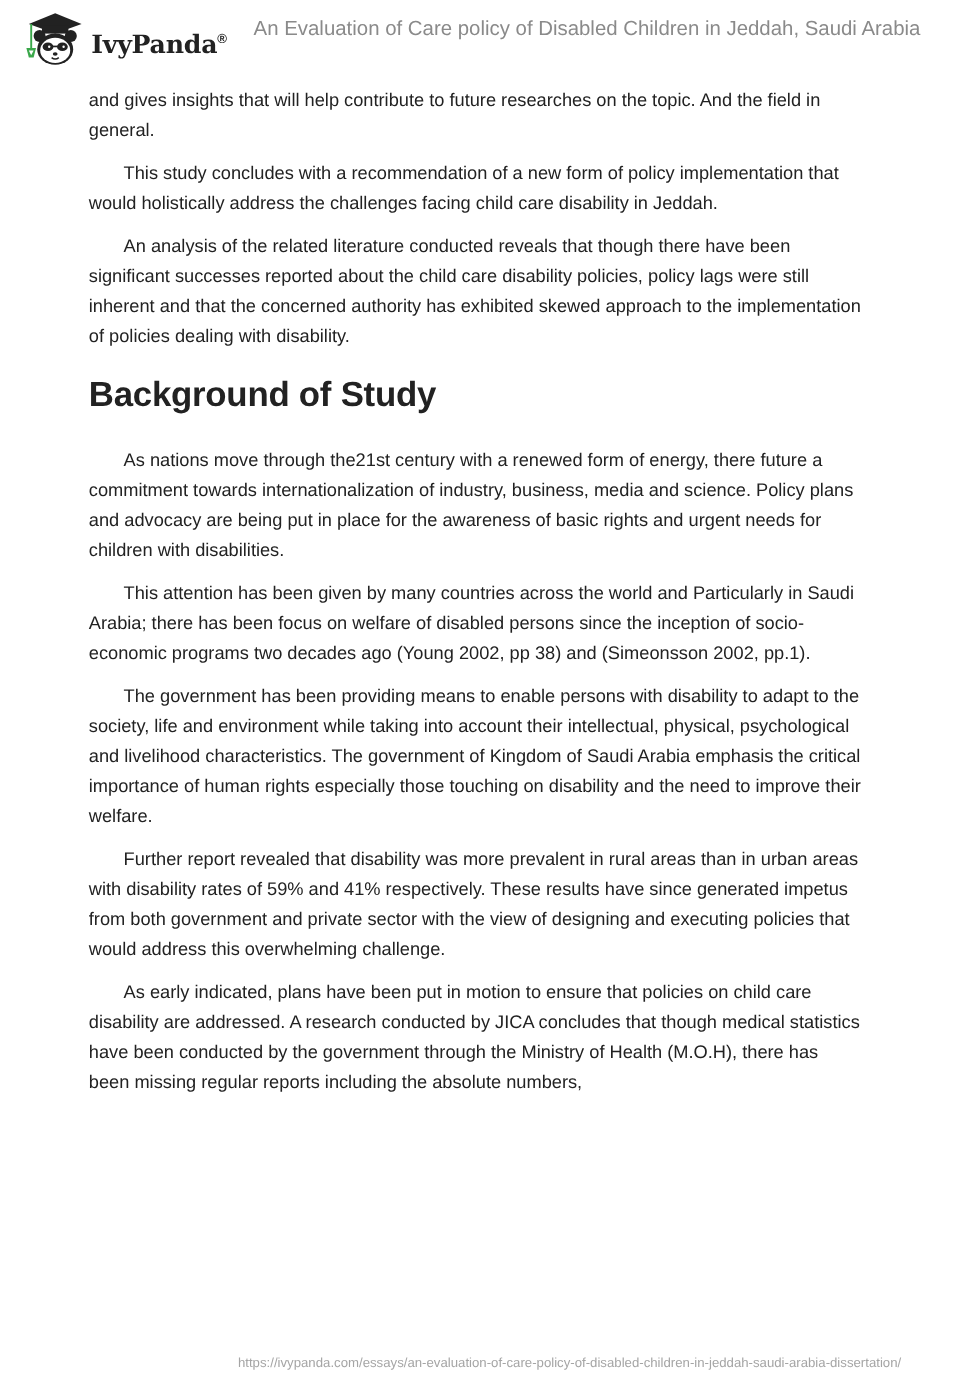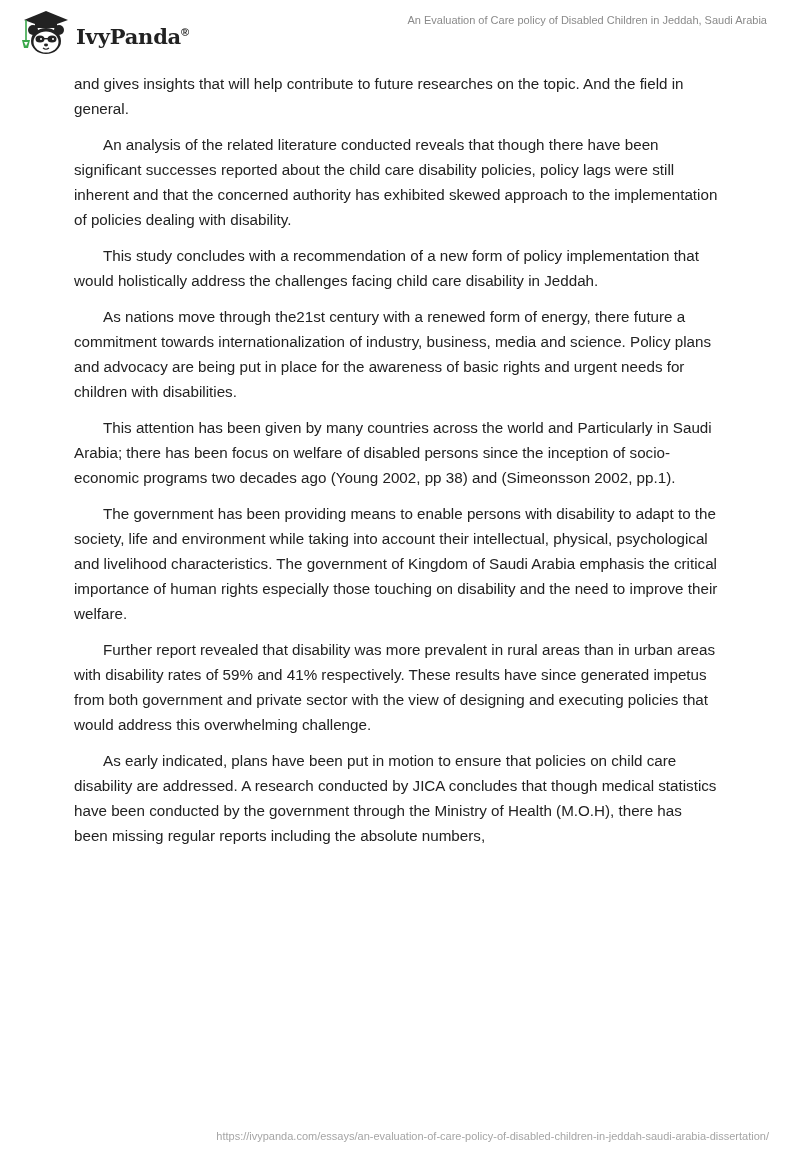--- a/index.html
+++ b/index.html
@@ -48,21 +48,21 @@
     .logo-reg {
       font-size: 11px;
       vertical-align: super;
       font-family: "Liberation Sans", sans-serif;
       font-weight: bold;
     }
     .doc-title {
       position: absolute;
       top: 14px;
       right: 33px;
-      font-size: 11px;
+      font-size: 17px;
       color: #8a8a8a;
       white-space: nowrap;
     }
     .content {
       position: absolute;
       top: 71px;
       left: 74px;
       width: 660px;
     }
     .content p {
@@ -77,21 +77,21 @@
     .content h2 {
       font-size: 29px;
       font-weight: bold;
       margin: 18px 0 24px 0;
       line-height: 36px;
       color: #222222;
       letter-spacing: -0.2px;
     }
     .footer-url {
       position: absolute;
-      right: 31px;
+      right: 49px;
       top: 1130px;
       font-size: 11px;
       color: #a5a5a5;
       white-space: nowrap;
       text-decoration: none;
     }
   </style>
 </head>
 <body>
 
@@ -120,23 +120,24 @@
       <ellipse cx="28" cy="37" rx="2" ry="1.4" fill="#222222"></ellipse>
       <path d="M25,40 Q28,42.5 31,40" stroke="#222222" stroke-width="1.2" fill="none"></path>
     </svg>
     <span class="logo-text"><span>IvyPanda</span><span class="logo-reg">®</span></span>
   </a>
   <div class="doc-title">An Evaluation of Care policy of Disabled Children in Jeddah, Saudi Arabia</div>
 </div>
 
 <div class="content">
   <p>and gives insights that will help contribute to future researches on the topic. And the field in general.</p>
+  <p class="indent">This study concludes with a recommendation of a new form of policy implementation that would holistically address the challenges facing child care disability in Jeddah.</p>
   <p class="indent">An analysis of the related literature conducted reveals that though there have been significant successes reported about the child care disability policies, policy lags were still inherent and that the concerned authority has exhibited skewed approach to the implementation of policies dealing with disability.</p>
-  <p class="indent">This study concludes with a recommendation of a new form of policy implementation that would holistically address the challenges facing child care disability in Jeddah.</p>
 
+  <h2>Background of Study</h2>
 
   <p class="indent">As nations move through the21st century with a renewed form of energy, there future a commitment towards internationalization of industry, business, media and science. Policy plans and advocacy are being put in place for the awareness of basic rights and urgent needs for children with disabilities.</p>
   <p class="indent">This attention has been given by many countries across the world and Particularly in Saudi Arabia; there has been focus on welfare of disabled persons since the inception of socio-economic programs two decades ago (Young 2002, pp 38) and (Simeonsson 2002, pp.1).</p>
   <p class="indent">The government has been providing means to enable persons with disability to adapt to the society, life and environment while taking into account their intellectual, physical, psychological and livelihood characteristics. The government of Kingdom of Saudi Arabia emphasis the critical importance of human rights especially those touching on disability and the need to improve their welfare.</p>
   <p class="indent">Further report revealed that disability was more prevalent in rural areas than in urban areas with disability rates of 59% and 41% respectively. These results have since generated impetus from both government and private sector with the view of designing and executing policies that would address this overwhelming challenge.</p>
   <p class="indent">As early indicated, plans have been put in motion to ensure that policies on child care disability are addressed. A research conducted by JICA concludes that though medical statistics have been conducted by the government through the Ministry of Health (M.O.H), there has been missing regular reports including the absolute numbers,</p>
 </div>
 
 <a class="footer-url">https://ivypanda.com/essays/an-evaluation-of-care-policy-of-disabled-children-in-jeddah-saudi-arabia-dissertation/</a>
 

